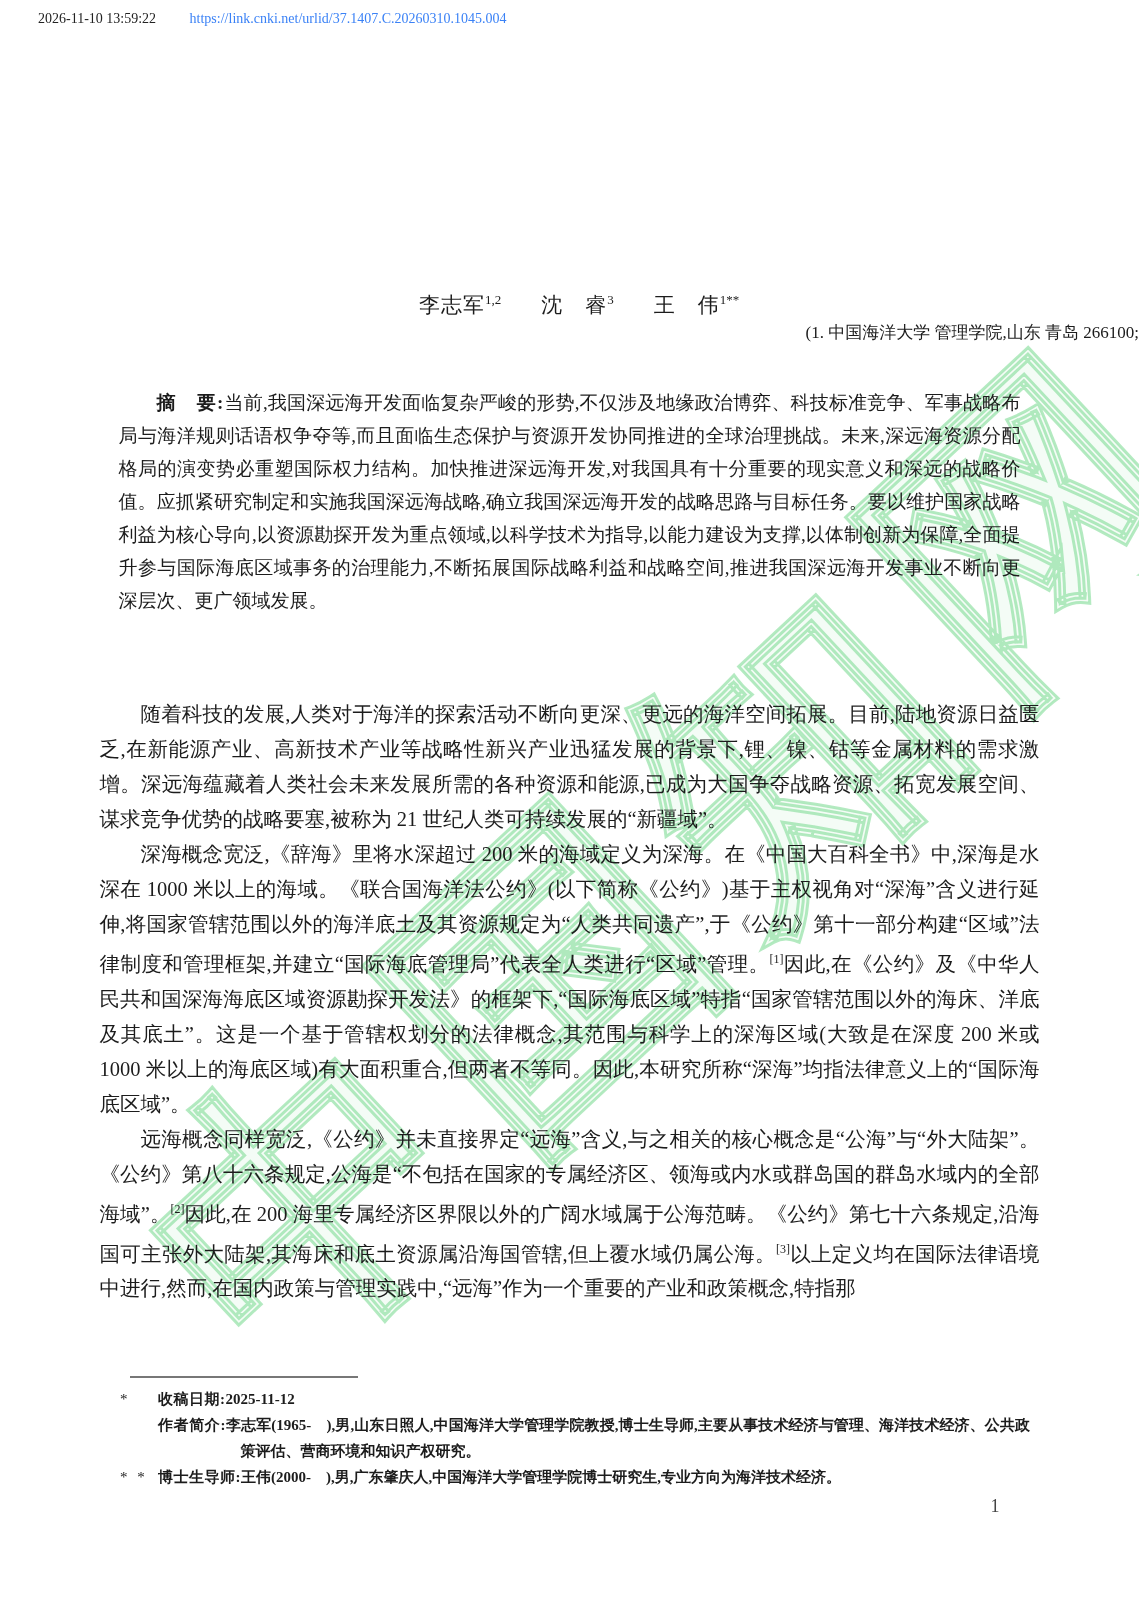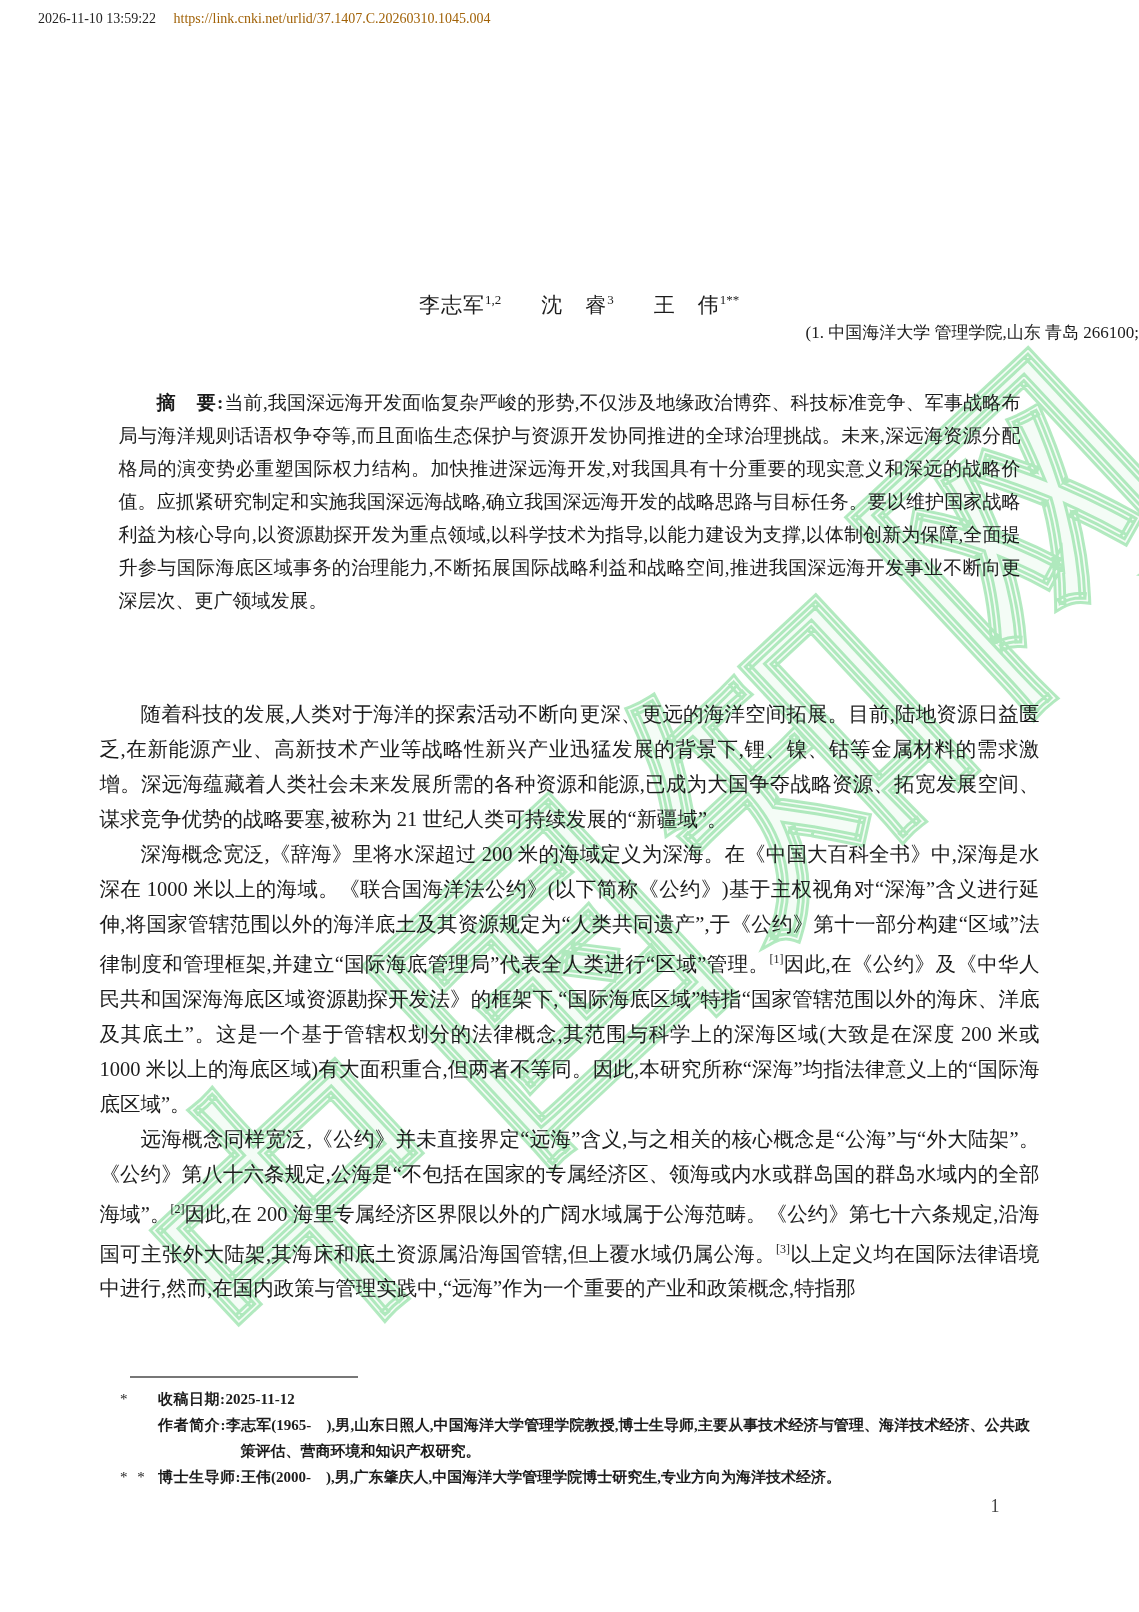--- a/index.html
+++ b/index.html
@@ -29,21 +29,21 @@
     pointer-events:none;
     z-index:0;
     user-select:none;
   }
   
   .pdf-header{
     position:absolute;top:10px;left:38px;right:38px;
     font-size:14px;line-height:18px;color:#222;
     z-index:2;
   }
-  .pdf-header .url{margin-left:14px;color:#a16207;text-decoration:none;}
+  .pdf-header .url{margin-left:30px;color:#3b82f6;text-decoration:none;}
   
   .content{
     position:relative;z-index:1;
     padding-top:250px;
   }
   h1.title{
     margin:0;
     text-align:center;
     font-size:34px;line-height:46px;
     font-weight:bold;

